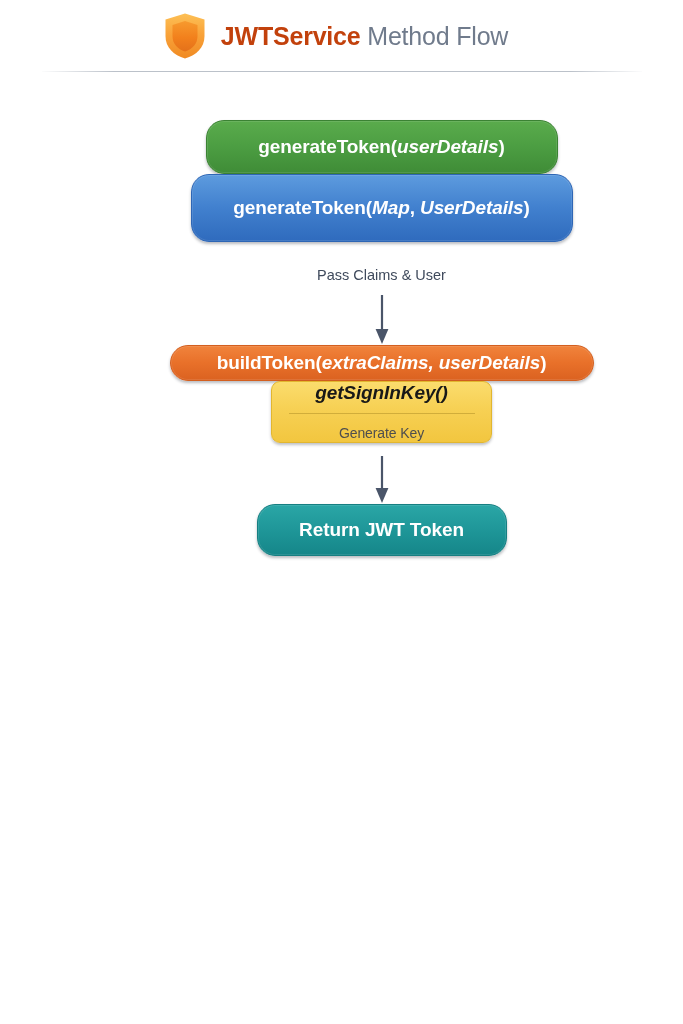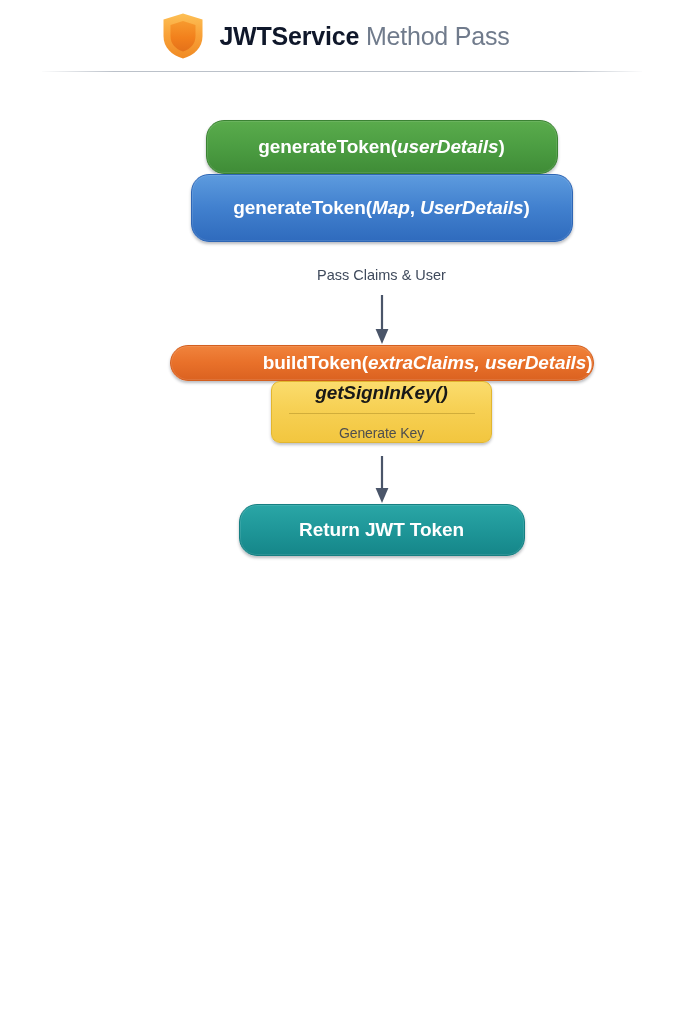--- a/index.html
+++ b/index.html
@@ -47,21 +47,21 @@
     flex: none;
   }
   .header-title {
     font-size: 25px;
     line-height: 1;
     letter-spacing: -0.2px;
     white-space: nowrap;
   }
   .title-strong {
     font-weight: bold;
-    color: #0f172a;
+    color: #c2410c;
   }
   .title-light {
     font-weight: normal;
     color: #707b8c;
   }
   .header-rule {
     position: absolute;
     top: 71px;
     left: 42px;
     width: 600px;
@@ -118,24 +118,23 @@
     width: 382px;
     height: 68px;
     background: linear-gradient(to bottom, #5d9bde 0%, #4281cf 48%, #2f6bbd 100%);
     border: 1px solid #2e66b5;
   }
   .node-orange {
     width: 424px;
     height: 36px;
     background: linear-gradient(to bottom, #f0833c 0%, #e9712a 48%, #db6221 100%);
     border: 1px solid #d35f1f;
-    justify-content: flex-end;
   }
   .node-teal {
-    width: 286px;
+    width: 250px;
     height: 52px;
     background: linear-gradient(to bottom, #2aa6a6 0%, #1f9799 48%, #158689 100%);
     border: 1px solid #167f82;
   }
 
   
   .node-yellow {
     width: 221px;
     height: 62px;
     flex-direction: column;
@@ -217,21 +216,21 @@
               <stop offset="55%" stop-color="#f2801c"></stop>
               <stop offset="100%" stop-color="#e4711a"></stop>
             </linearGradient>
           </defs>
           <path d="M22 1.5 L41.5 7.5 L41.5 24 C41.5 35.5 33.5 43 22 46.5 C10.5 43 2.5 35.5 2.5 24 L2.5 7.5 Z" fill="url(#shOuter)"></path>
           <path d="M22 9 L34.5 13 L34.5 24 C34.5 32 29.5 37 22 39.5 C14.5 37 9.5 32 9.5 24 L9.5 13 Z" fill="url(#shInner)"></path>
         </svg>
       </span>
 
       <div class="header-title">
-        <span class="title-strong">JWTService</span><span class="title-light"> </span><span class="title-light">Method Pass</span>
+        <span class="title-strong">JWTService</span><span class="title-light"> </span><span class="title-light">Method Flow</span>
       </div>
 
     </div>
   </div>
   <div class="header-rule"></div>
 
   <div class="flow">
 
     <div class="node node-green">
       <span class="lbl">

